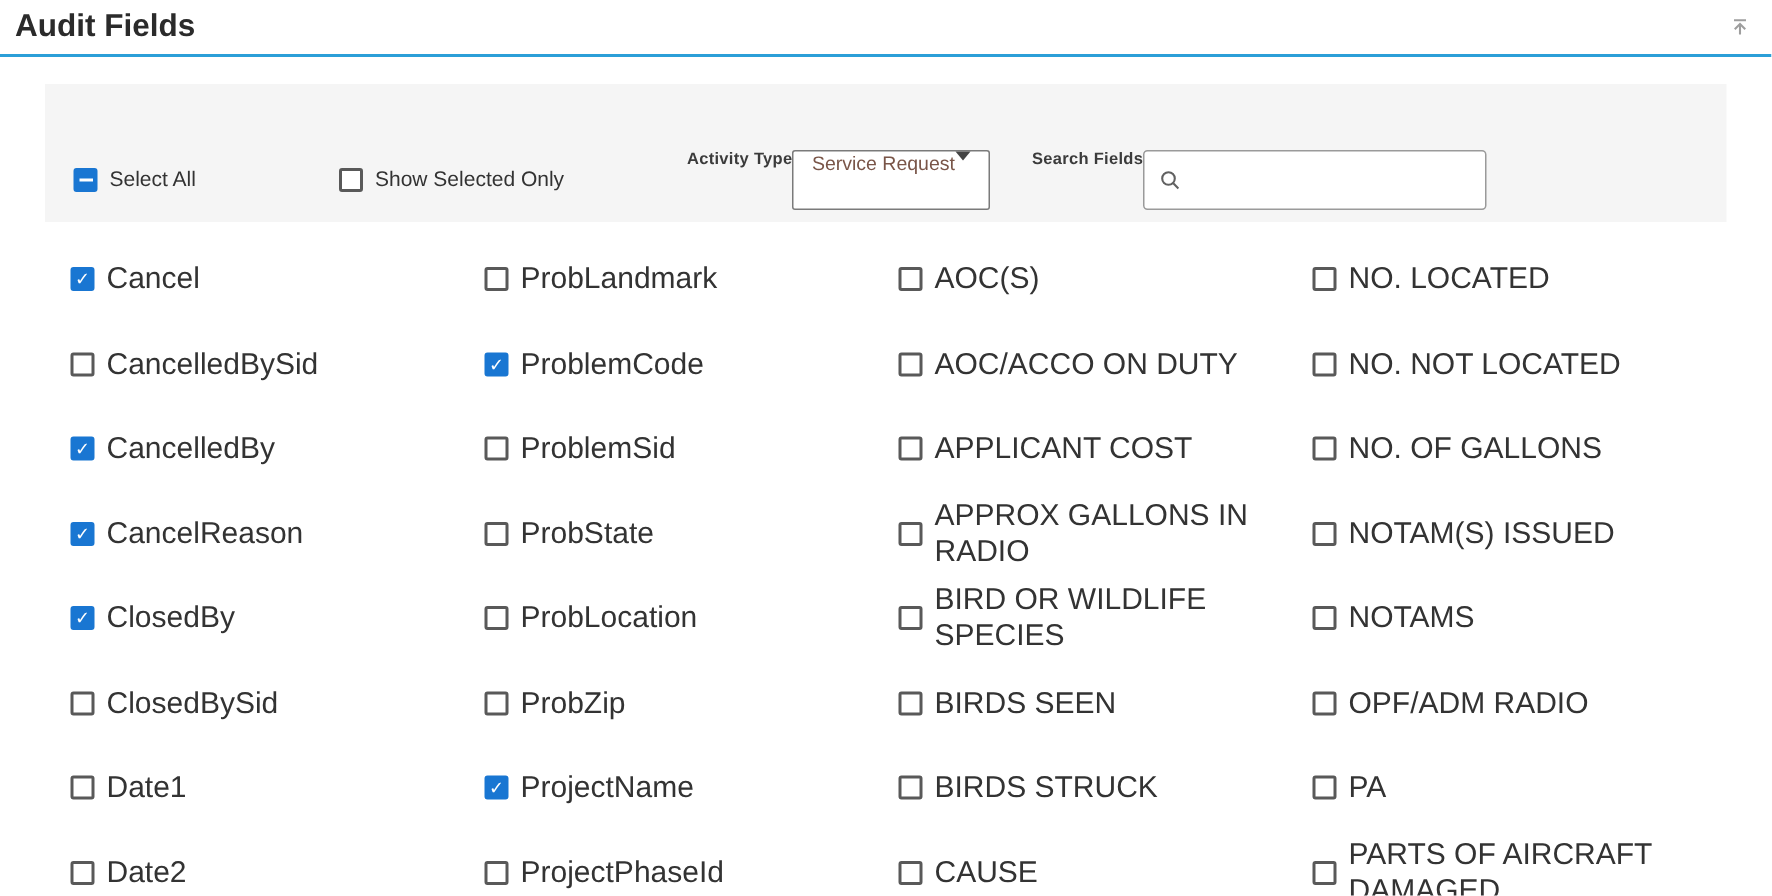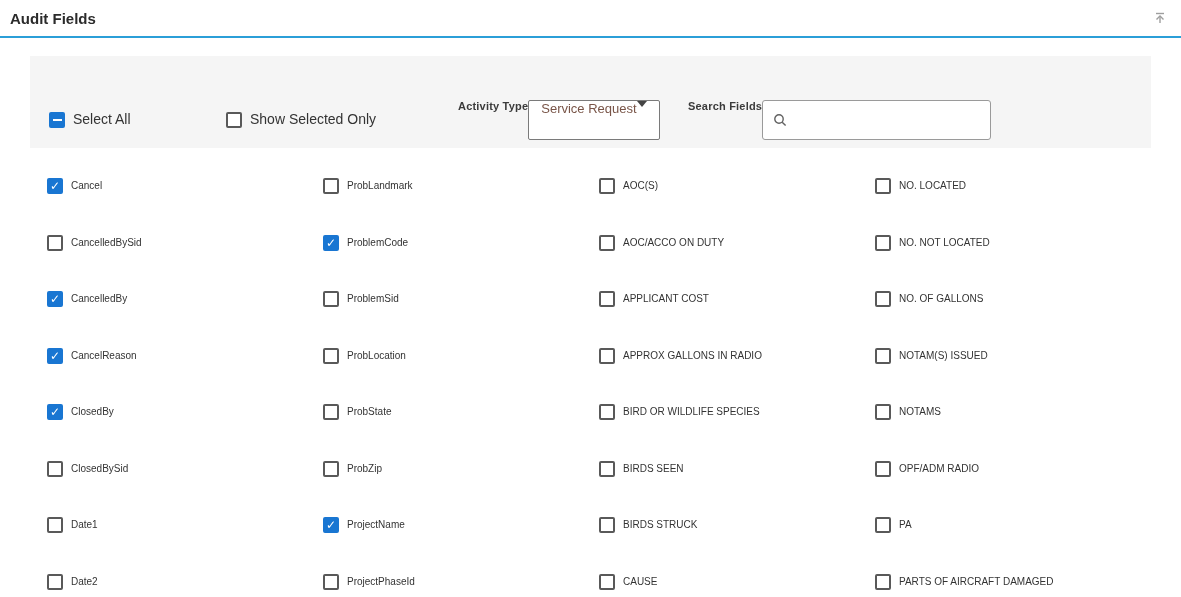--- a/index.html
+++ b/index.html
@@ -18,21 +18,21 @@
     color:var(--label);
   }
   .header{
     height:38px;
     display:flex;align-items:center;justify-content:space-between;
     padding:0 12px 0 10px;
     border-bottom:2px solid var(--underline);
     background:#ffffff;
   }
   .page-title{
-    font-size:15px;font-weight:700;color:#2b2b2b;margin:0;
+    font-size:21px;font-weight:700;color:#2b2b2b;margin:0;
   }
   .scroll-top{
     width:18px;height:18px;display:flex;align-items:center;justify-content:center;
     cursor:pointer;color:#9e9e9e;
   }
   .content{padding:18px 30px 0;}
   .panel{
     background:var(--panel);
     height:92px;
     display:flex;align-items:flex-end;
@@ -93,21 +93,21 @@
     font-size:14px;font-family:inherit;background:transparent;color:#333;
   }
   .grid{
     display:flex;
     margin-top:10px;
     padding-left:17px;
   }
   .col{width:285px;display:flex;flex-direction:column;}
   .cell{
     height:56.5px;display:flex;align-items:center;cursor:pointer;
-    font-size:10px;color:var(--label);
+    font-size:20px;color:var(--label);
   }
   .cb-label{line-height:1.2;}
 </style>
 </head>
 <body>
 
 <div class="header">
   <h1 class="page-title">Audit Fields</h1>
   <span class="scroll-top">
     <svg width="14" height="14" viewBox="0 0 14 14">
@@ -195,25 +195,25 @@
         <label class="cell">
     <span class="box checked"></span>
     <span class="cb-label">ProblemCode</span>
   </label>
         <label class="cell">
     <span class="box"></span>
     <span class="cb-label">ProblemSid</span>
   </label>
         <label class="cell">
     <span class="box"></span>
+    <span class="cb-label">ProbState</span>
+  </label>
+        <label class="cell">
+    <span class="box"></span>
     <span class="cb-label">ProbLocation</span>
-  </label>
-        <label class="cell">
-    <span class="box"></span>
-    <span class="cb-label">ProbState</span>
   </label>
         <label class="cell">
     <span class="box"></span>
     <span class="cb-label">ProbZip</span>
   </label>
         <label class="cell">
     <span class="box checked"></span>
     <span class="cb-label">ProjectName</span>
   </label>
         <label class="cell">

